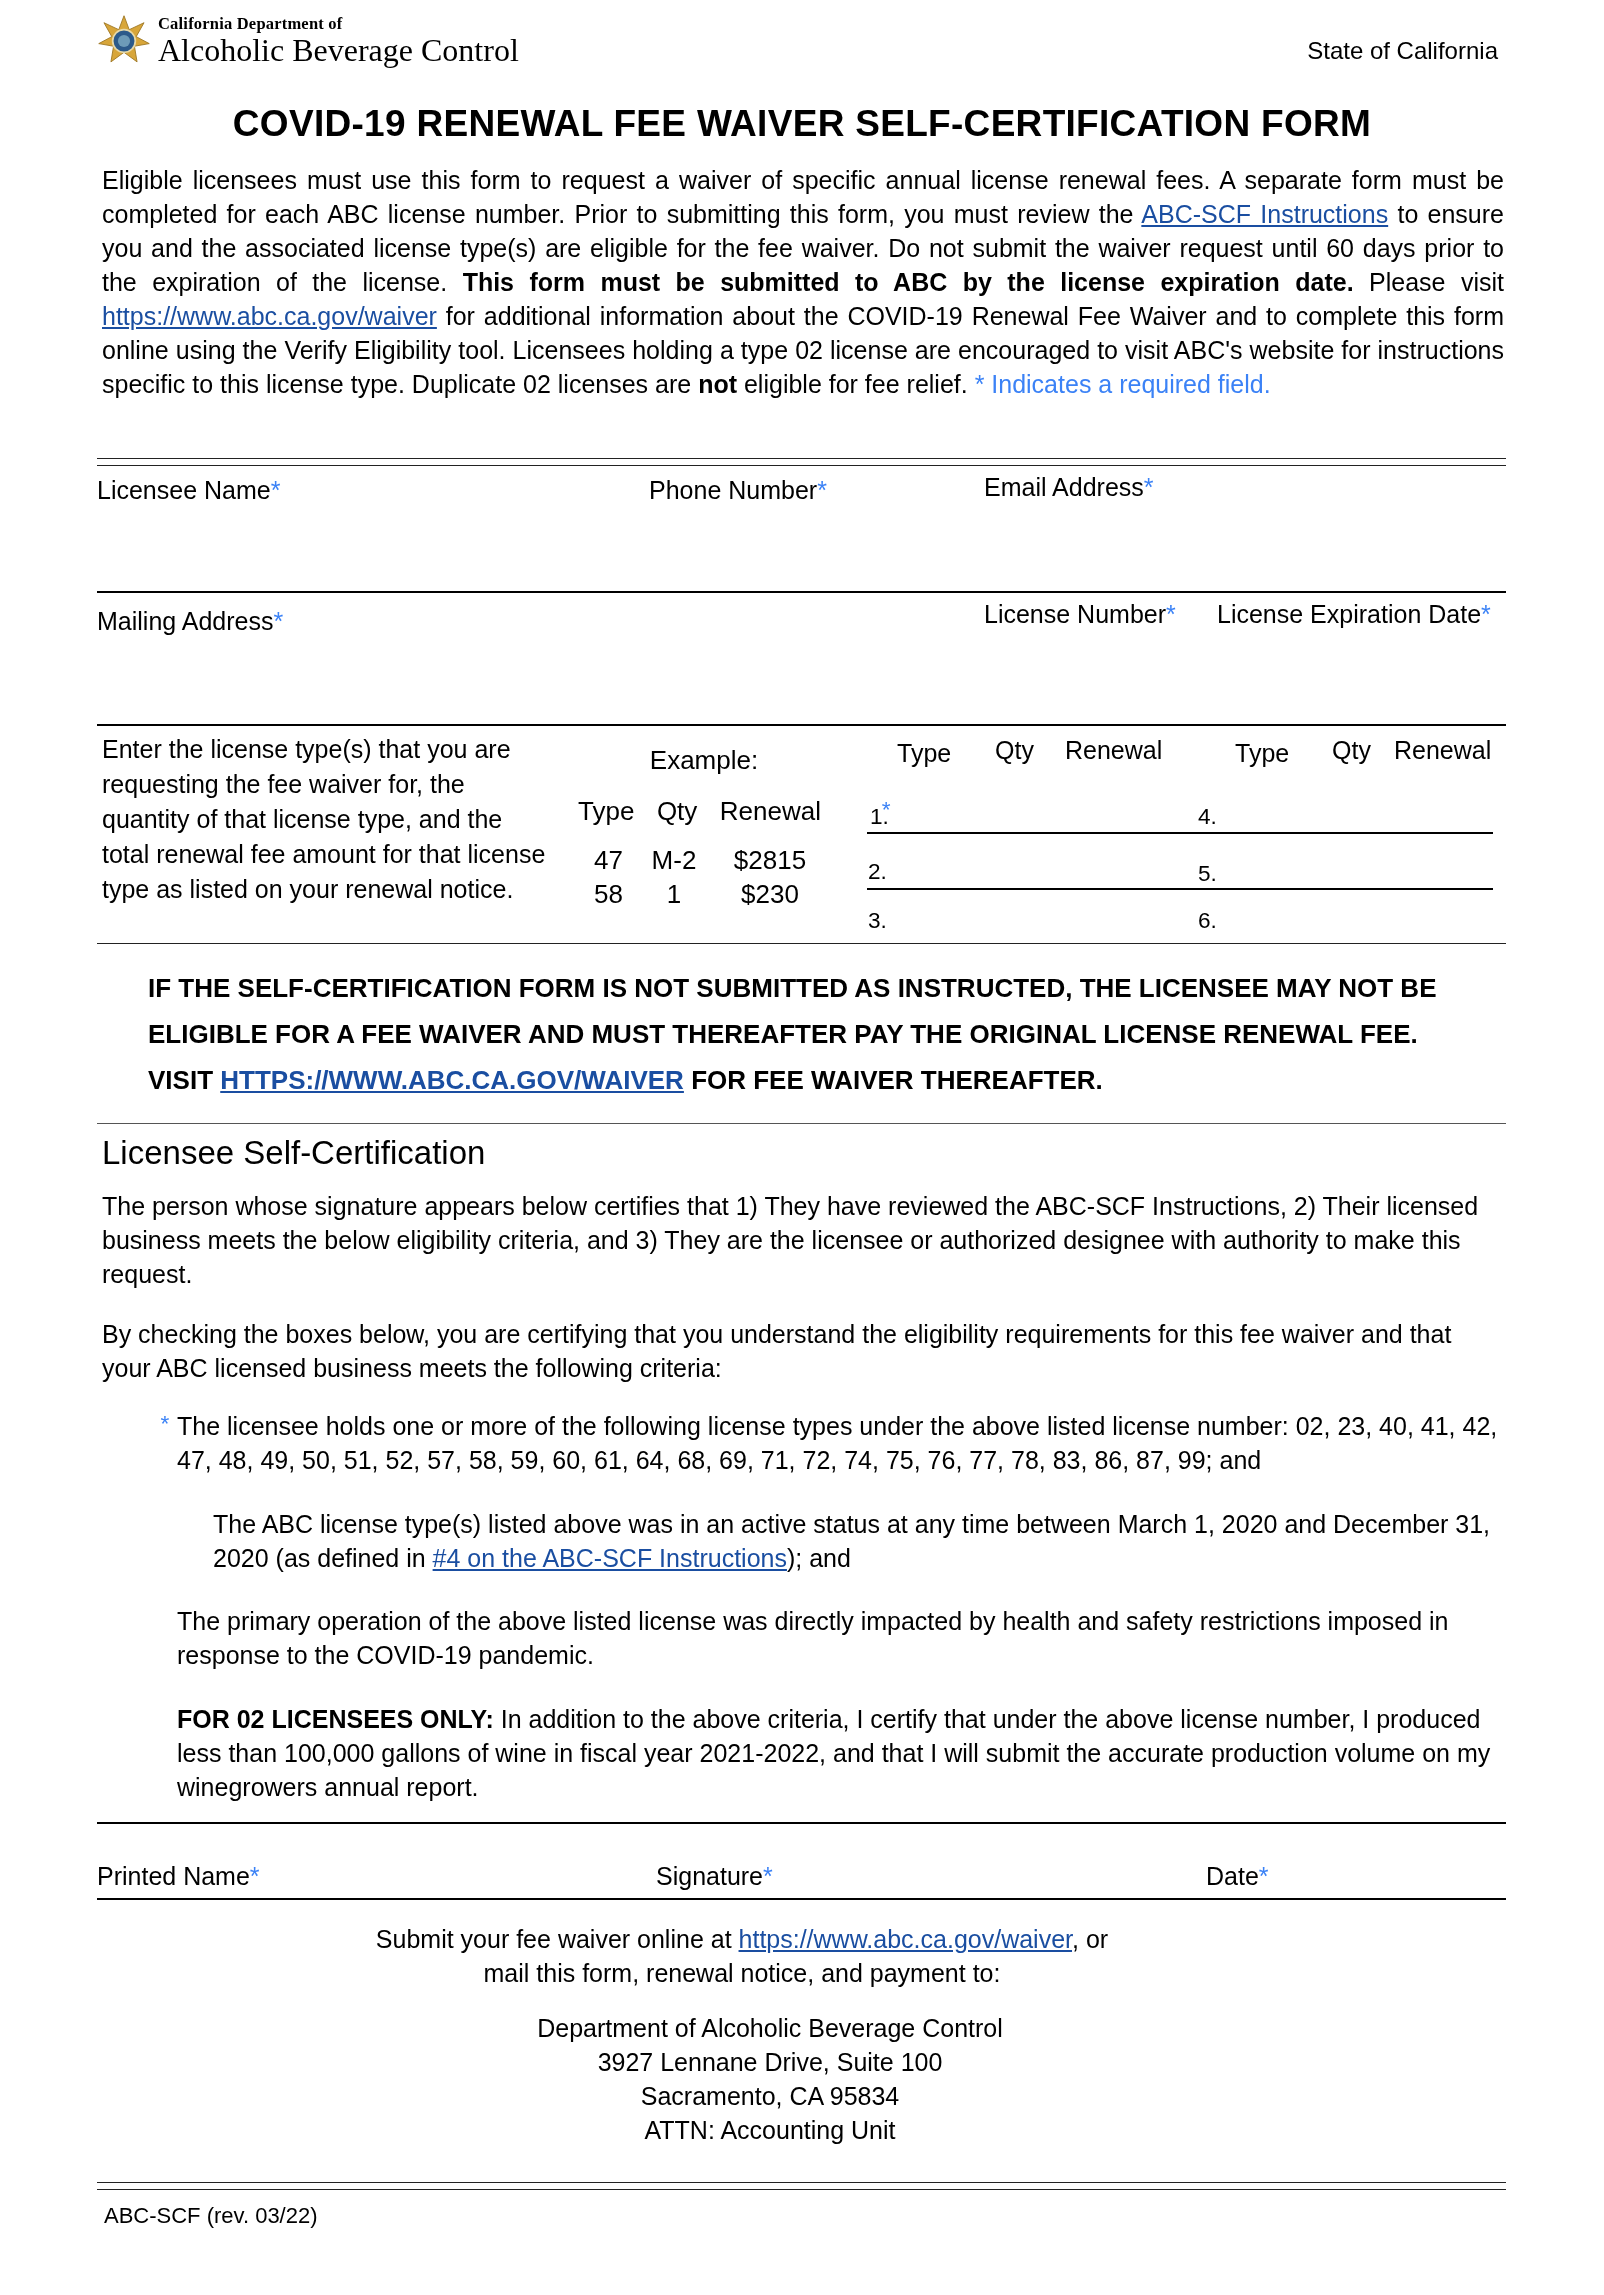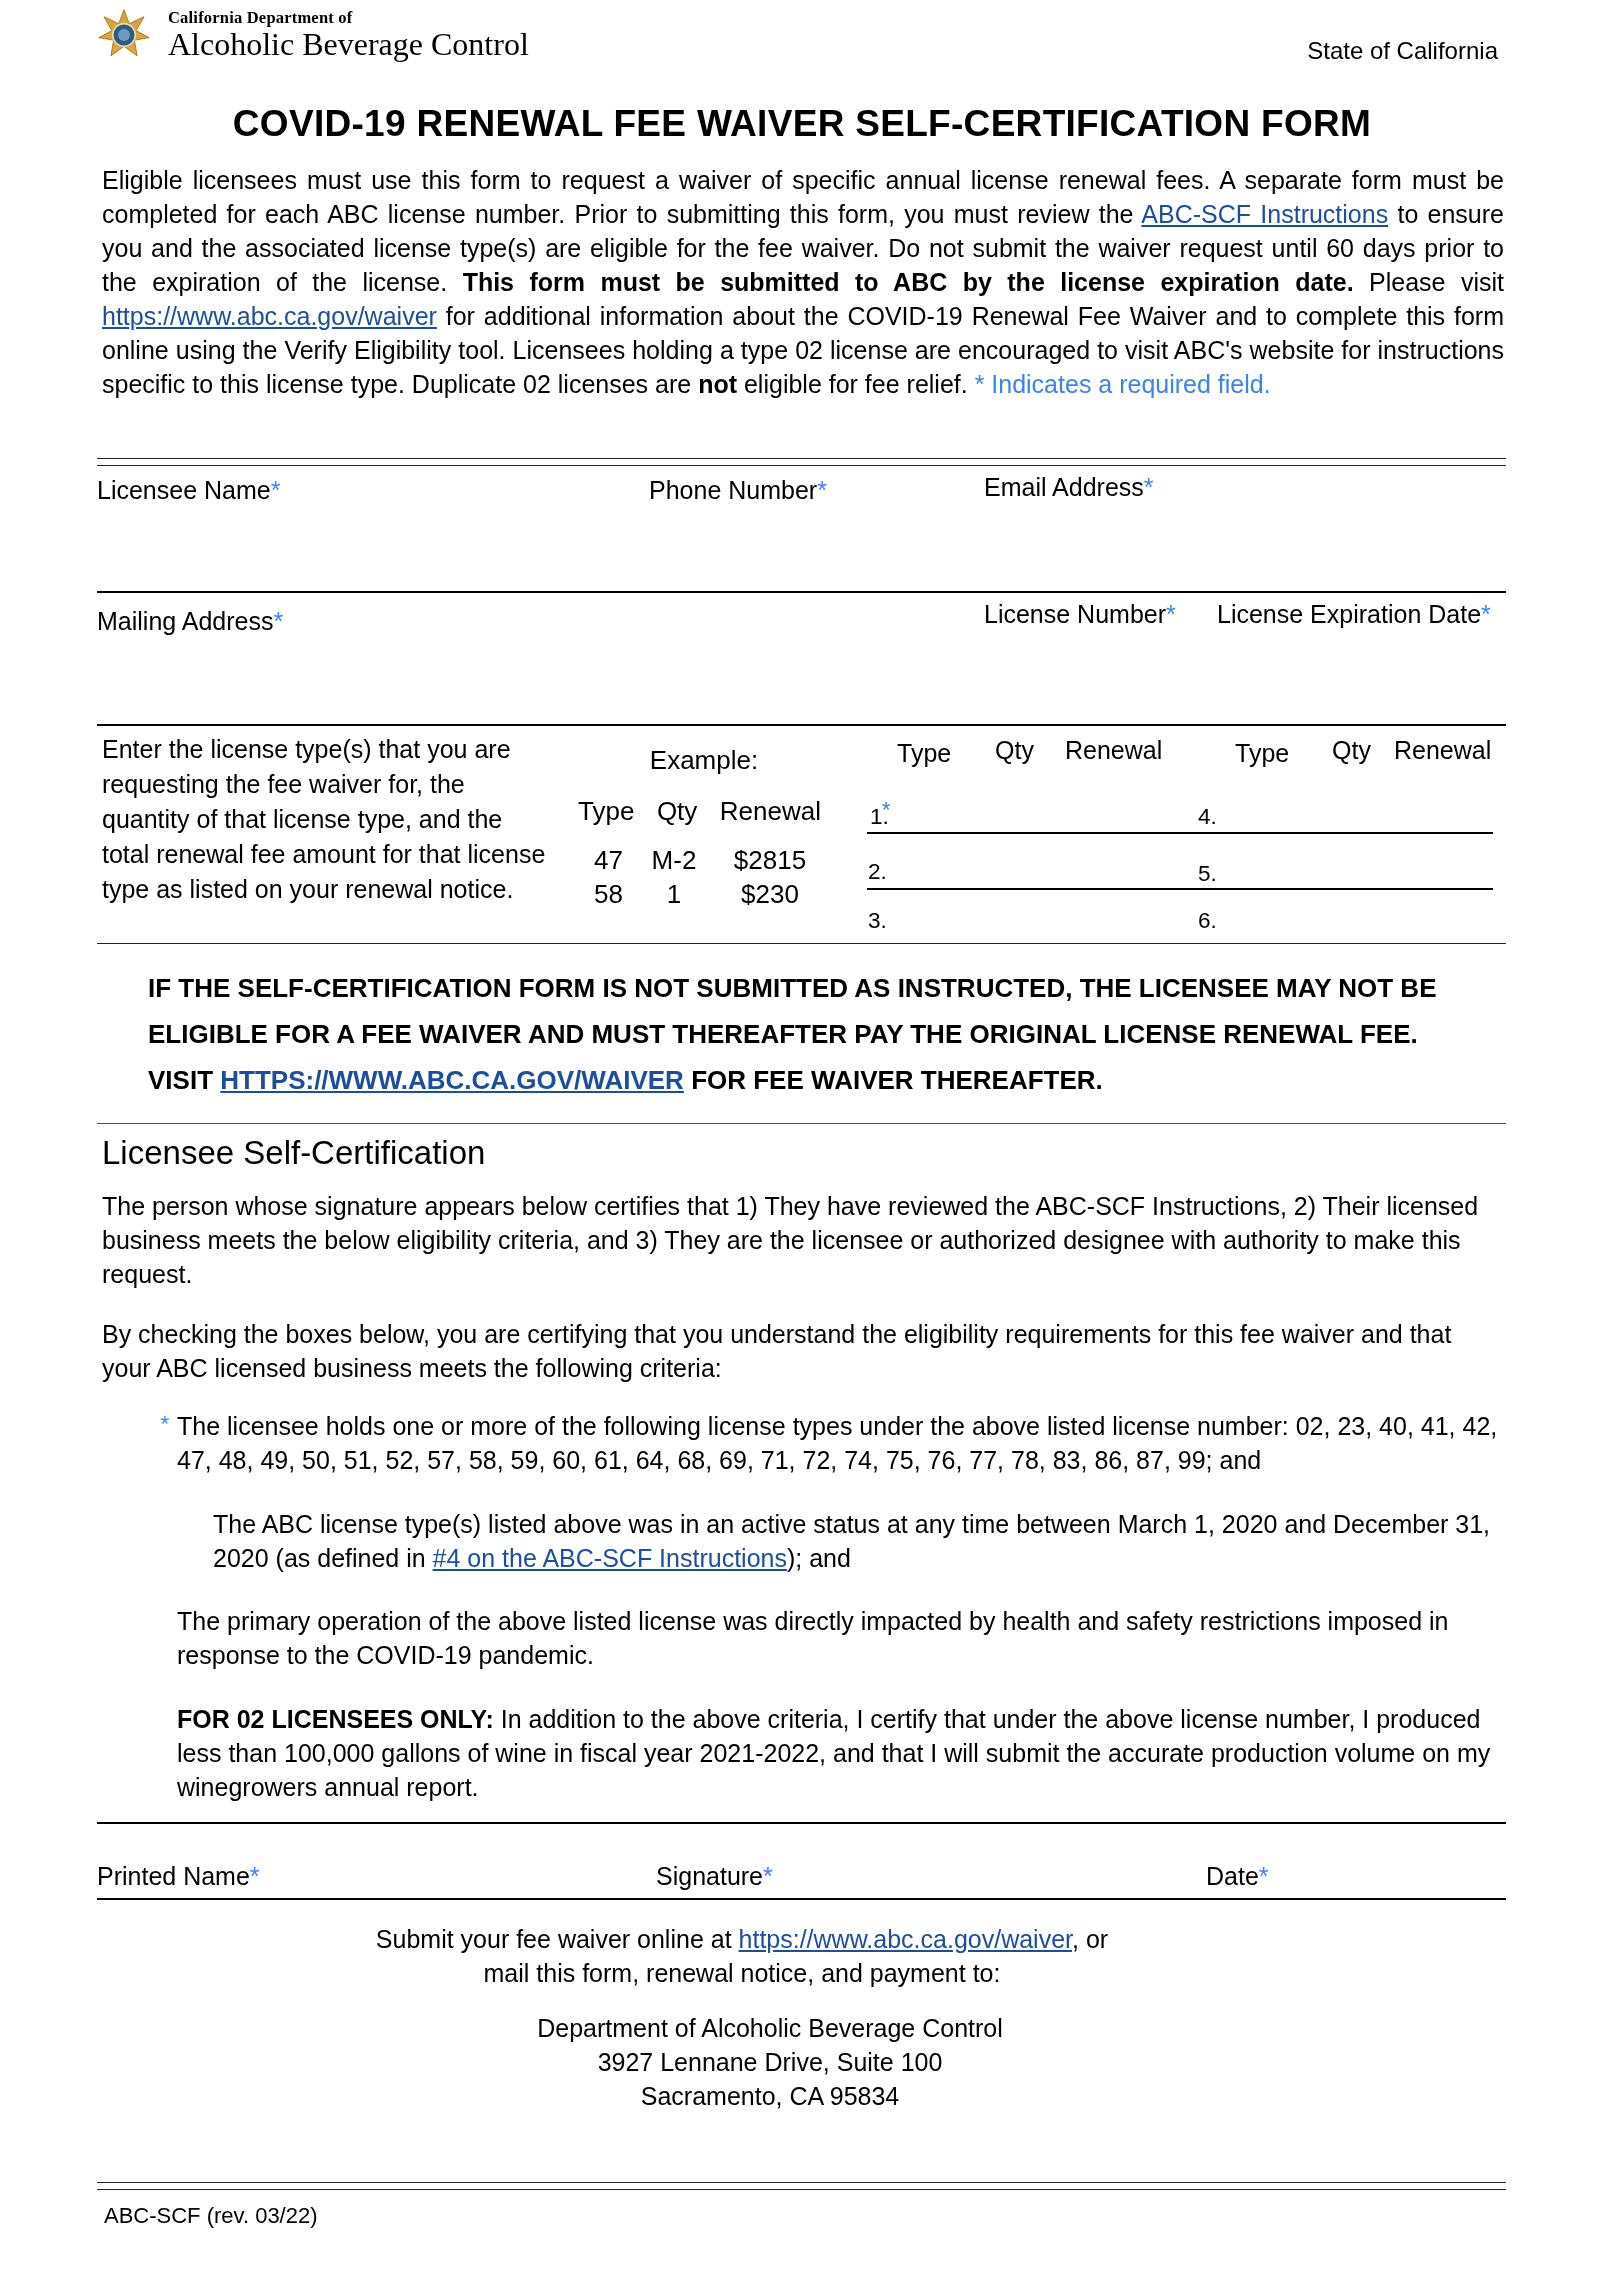--- a/index.html
+++ b/index.html
@@ -6,21 +6,21 @@
   body { width: 1604px; height: 2295px; position: relative; overflow: hidden;
          font-family: "Liberation Sans", sans-serif; color: #000; }
   .abs { position: absolute; }
   .req { color: #3b82f6; }
   a.lnk { color: #1a4ea1; text-decoration: underline; }
   .rule { position: absolute; left: 97px; width: 1409px; height: 0; border-top: 2.6px solid #000; }
   .rule.thin { border-top-width: 1.7px; border-color: #222; }
   .rule.gray { border-top: 1.7px solid #555; }
 
   
-  .logo { left: 97px; top: 8px; display: flex; align-items: center; gap: 10px; }
+  .logo { left: 97px; top: 14px; display: flex; align-items: center; }
   .logo svg { width: 54px; height: 54px; }
   .logo-text { margin-left: 7px; font-family: "Liberation Serif", serif; line-height: 1; }
   .logo-small { font-size: 16.5px; font-weight: bold; letter-spacing: 0.2px; }
   .logo-big { font-size: 32px; margin-top: 1.7px; }
   .state { right: 106px; top: 37px; font-size: 24px; }
   .title { left: 0; width: 1604px; top: 103px; text-align: center; font-size: 37px; font-weight: bold; letter-spacing: 0.3px; }
 
   .intro { left: 102px; top: 163px; width: 1402px; font-size: 25px; line-height: 34px; text-align: justify; }
 
   .label { font-size: 25px; }
@@ -162,18 +162,19 @@
 <div class="rule" style="top:1898px;"></div>
 
 <div class="abs submit" style="top:1922px;">
   <div><span>Submit your fee waiver online at </span><a class="lnk">https://www.abc.ca.gov/waiver</a><span>, or</span></div>
   <div>mail this form, renewal notice, and payment to:</div>
 </div>
 <div class="abs submit" style="top:2011px;padding-left:28px;">
   <div>Department of Alcoholic Beverage Control</div>
   <div>3927 Lennane Drive, Suite 100</div>
   <div>Sacramento, CA 95834</div>
+  <div>ATTN: Accounting Unit</div>
 </div>
 
 <div class="rule thin" style="top:2182px;"></div>
 <div class="rule thin" style="top:2189px;"></div>
 <div class="abs footer">ABC-SCF (rev. 03/22)</div>
 
 
 </body></html>

